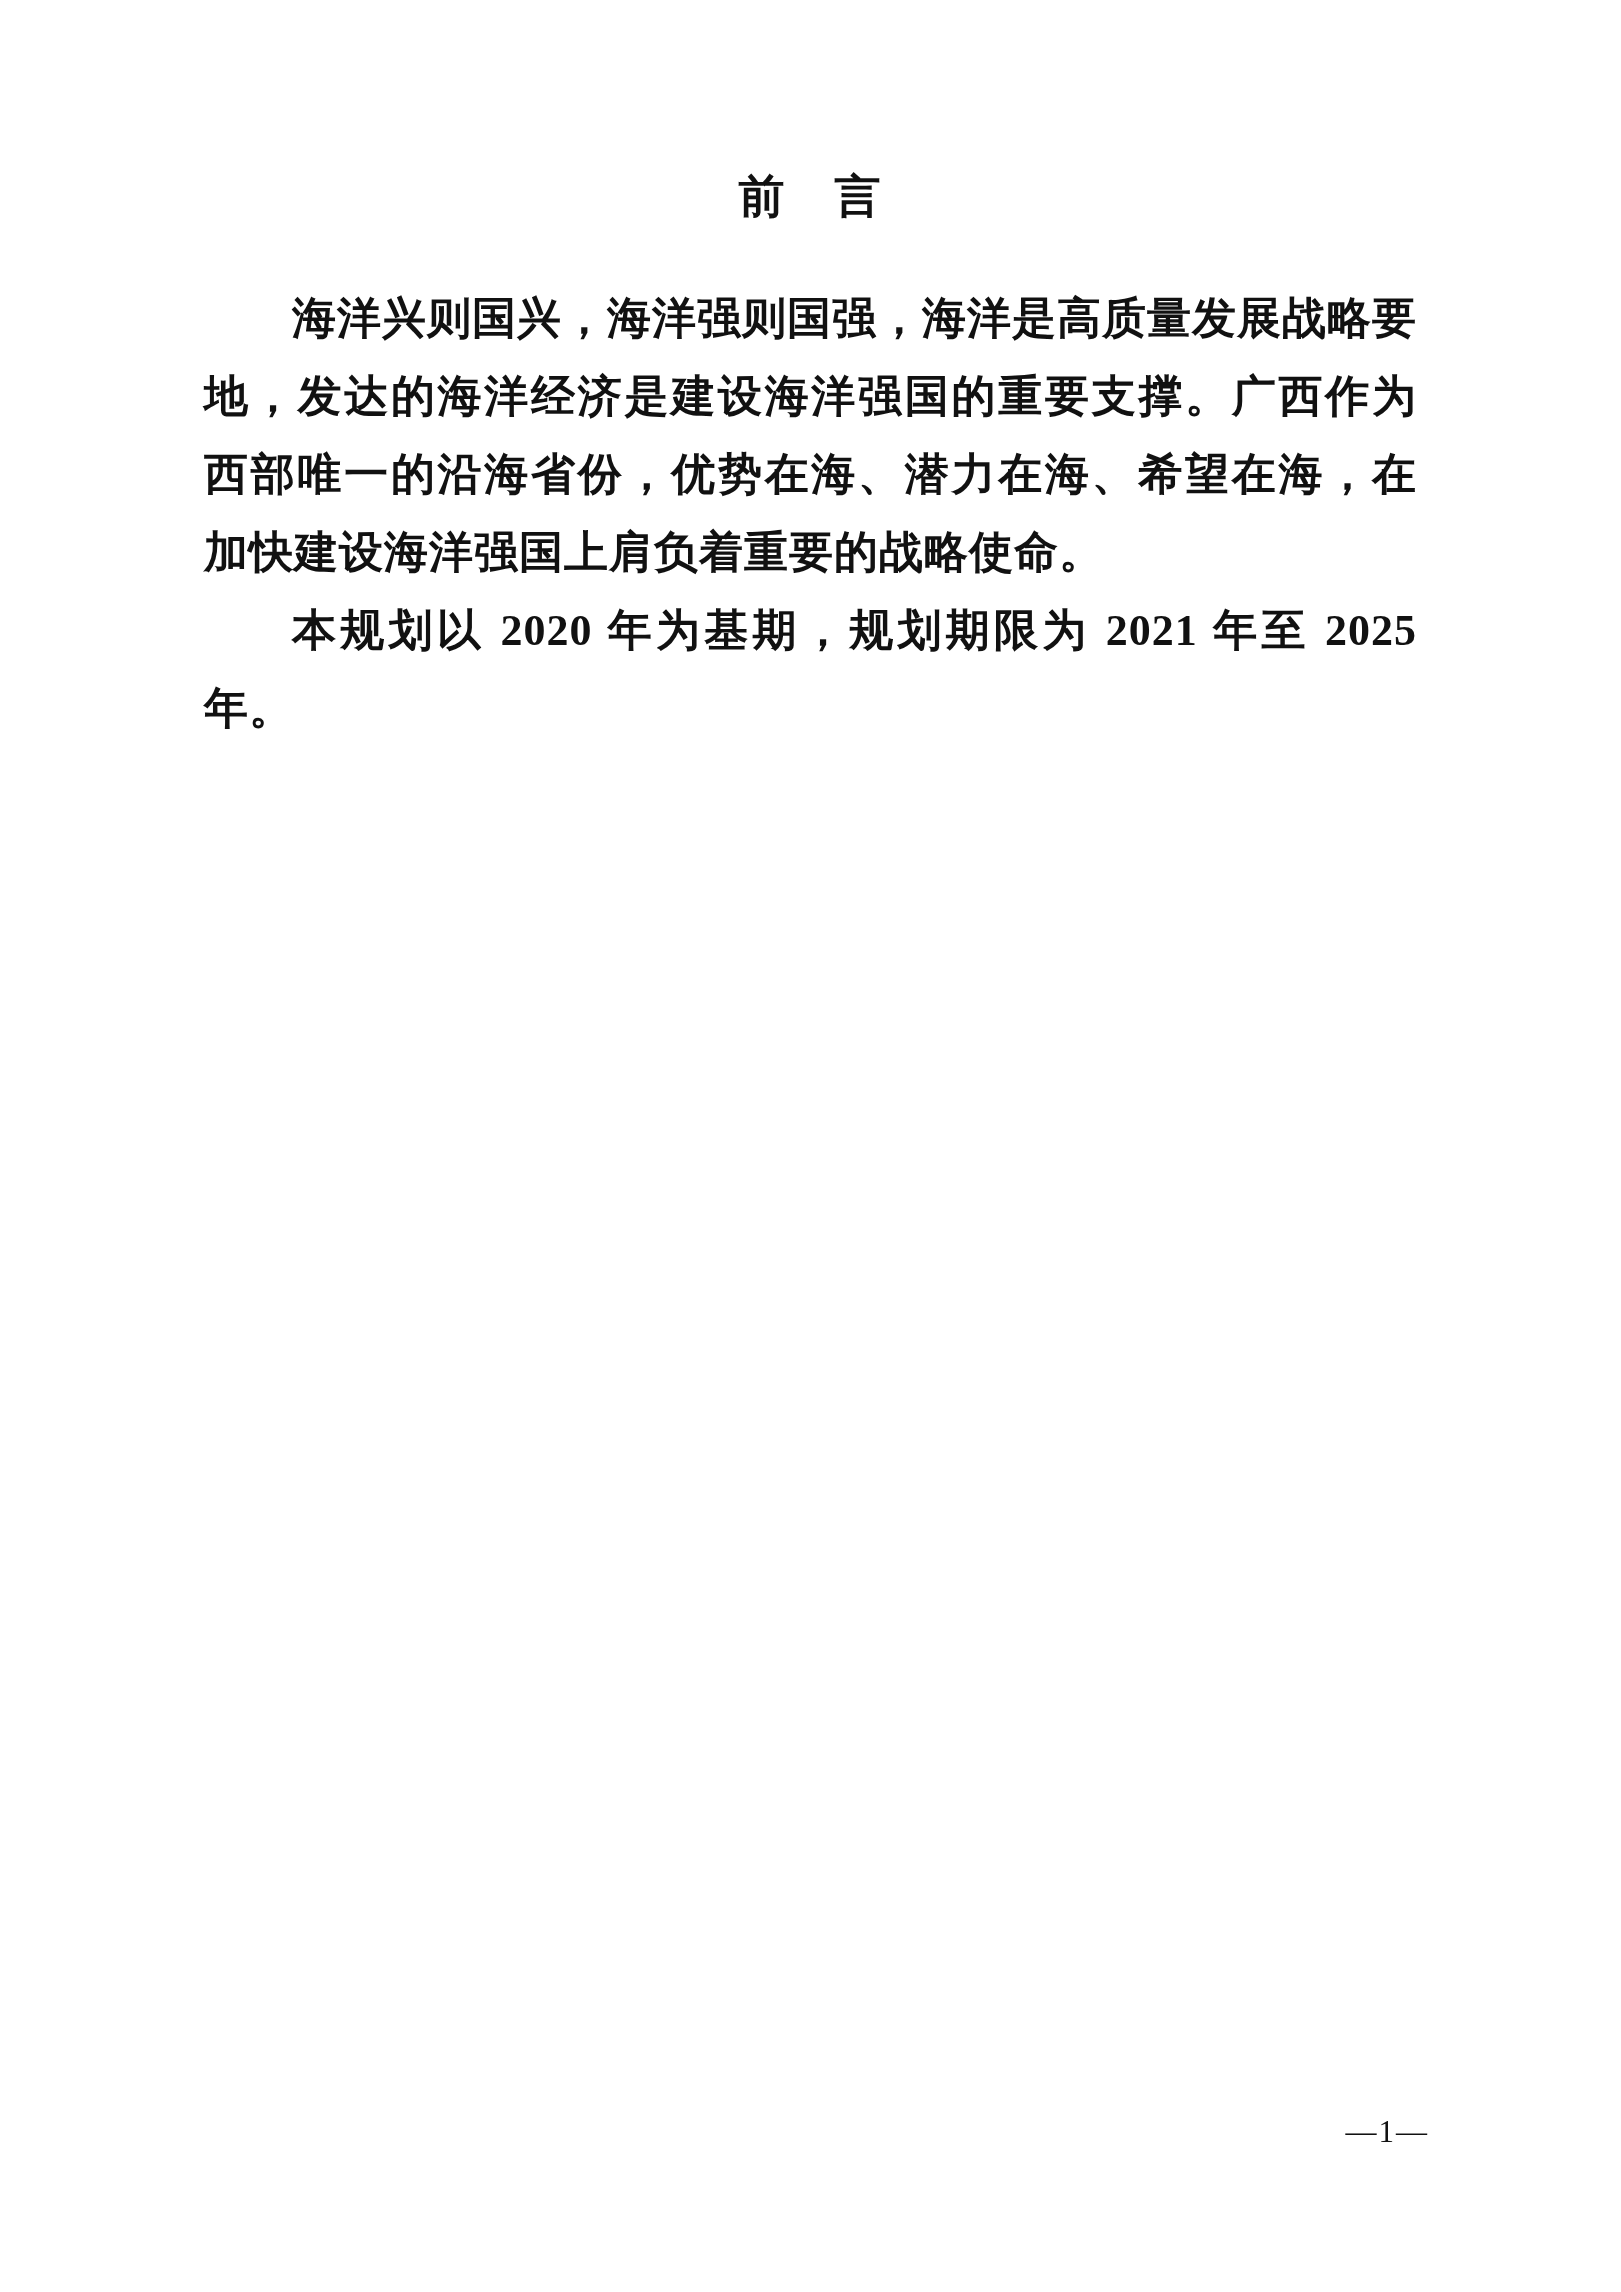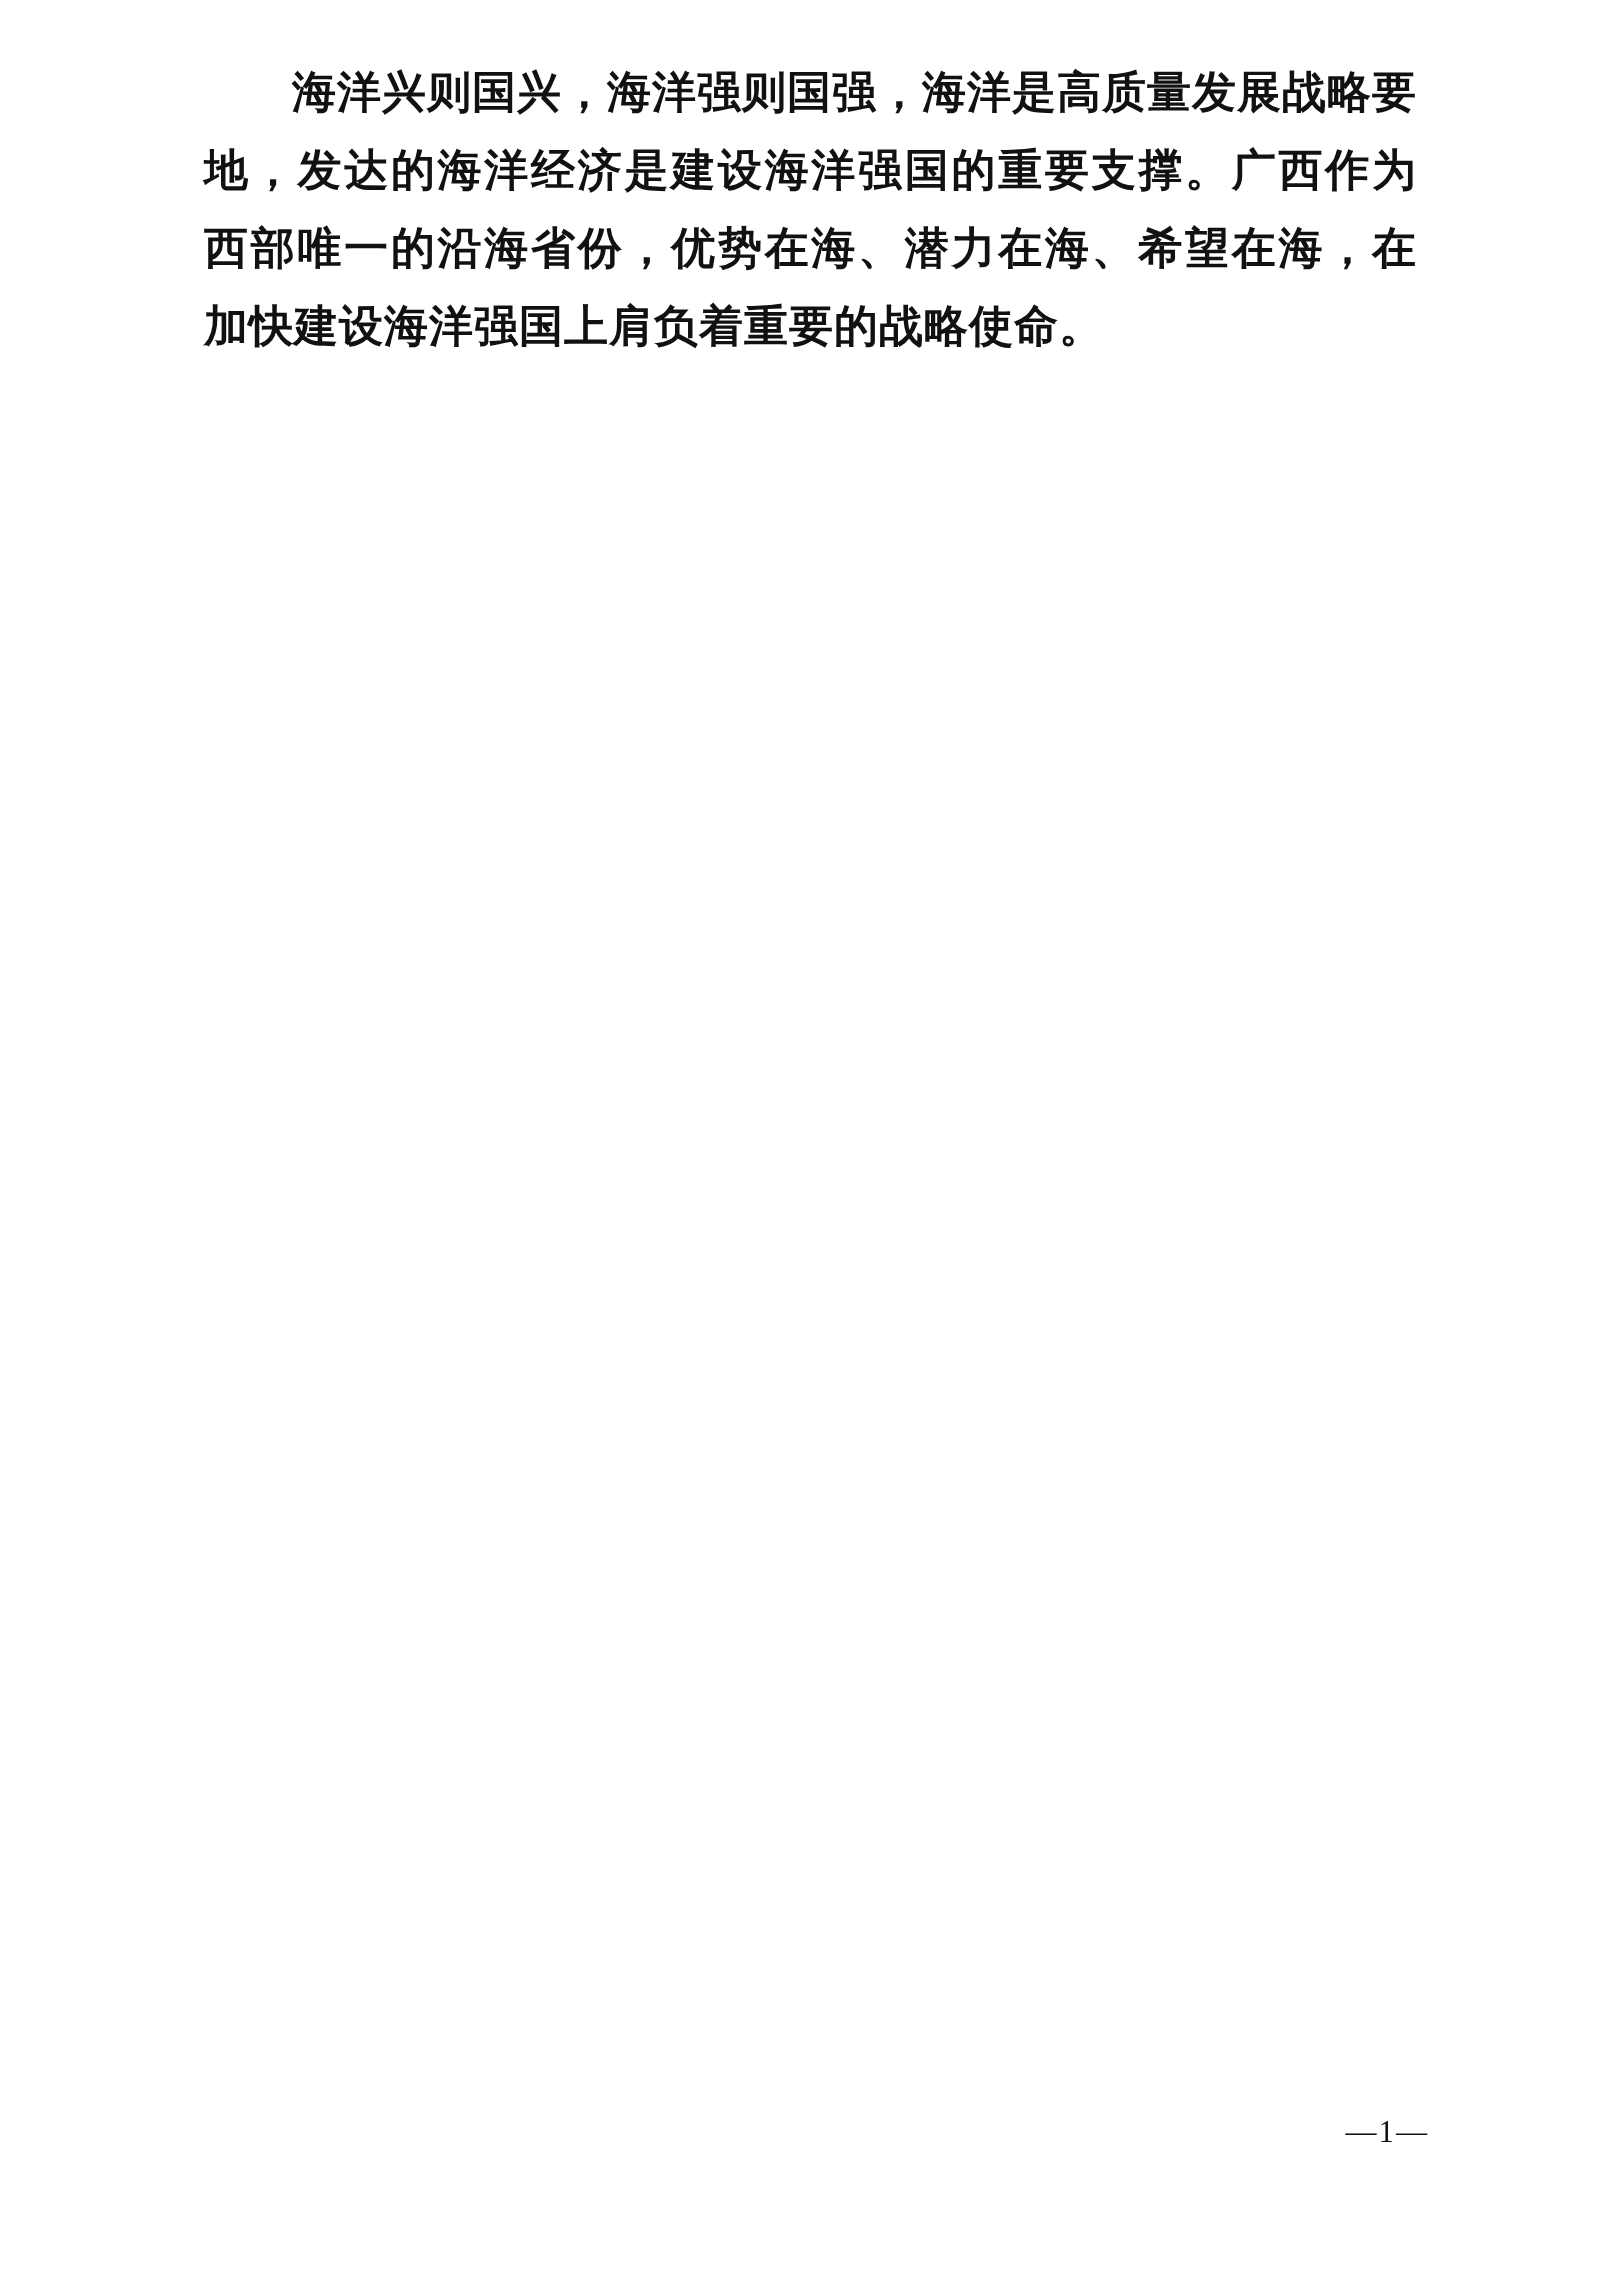--- a/index.html
+++ b/index.html
@@ -46,20 +46,22 @@
     bottom: 143px;
     font-size: 31px;
     letter-spacing: 2px;
     color: #111111;
   }
 </style>
 </head>
 <body>
 
 <div class="page">
+  <div class="doc-title">前　言</div>
 
   <div class="doc-body">
       <p>海洋兴则国兴，海洋强则国强，海洋是高质量发展战略要地，发达的海洋经济是建设海洋强国的重要支撑。广西作为西部唯一的沿海省份，优势在海、潜力在海、希望在海，在加快建设海洋强国上肩负着重要的战略使命。</p>
+      <p>本规划以 2020 年为基期，规划期限为 2021 年至 2025 年。</p>
     </div>
 
   <div class="page-number">—1—</div>
 </div>
 
 
 </body></html>

